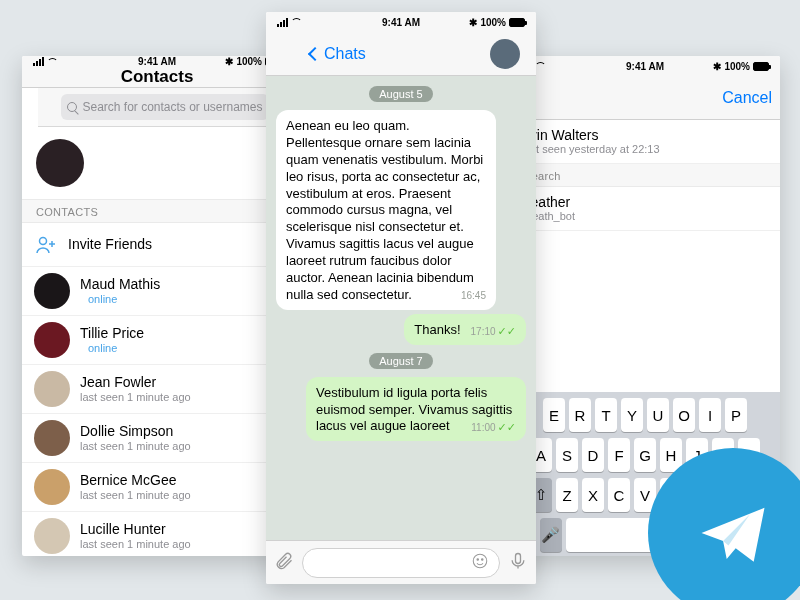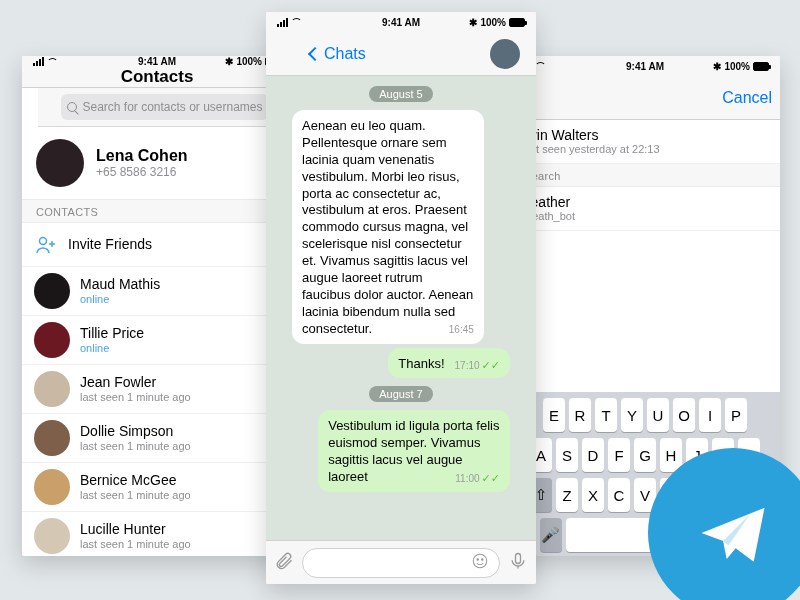--- a/index.html
+++ b/index.html
@@ -94,27 +94,27 @@
   }
 
   .row {
     display:flex;align-items:center;gap:10px;padding:6px 12px;min-height:44px;
     border-bottom:1px solid #efefef;
   }
   .row .avatar { width:36px;height:36px;border-radius:50%;flex-shrink:0;}
   .row .labels { display:flex;flex-direction:column;line-height:1.2;}
   .row .name { font-size:14px;}
   .row .sub { font-size:11px;color:#8e8e93;}
-  .row .online { color:#4aa5e8;}
+  .row .online { color:#4aa5e8;margin-left:8px;}
   .row .invite-icon { width:24px;height:24px;display:flex;align-items:center;justify-content:center;color:#4aa5e8;}
 
   
   .chat-body {
     flex:1; background:#dbe3dd;
-    display:flex;flex-direction:column;padding:6px 26px 4px;gap:4px;overflow:hidden;
+    display:flex;flex-direction:column;padding:6px 10px 4px;gap:4px;overflow:hidden;
   }
   .date-pill {
     align-self:center;background:#97a299;color:#fff;font-size:11px;
     padding:2px 10px;border-radius:10px;margin:4px 0;
   }
   .bubble {
     max-width:88%; padding:8px 10px 6px; border-radius:12px; font-size:13px;line-height:1.3;
     position:relative;
   }
   .bubble.in { background:#fff; align-self:flex-start;}
@@ -182,24 +182,20 @@
     <span>Contacts</span>
   </div>
   <div class="searchbar">
     <div class="searchfield">
       <span class="search-icon"></span>
       <span>Search for contacts or usernames</span>
     </div>
   </div>
   <div class="profile">
     <div class="avatar"></div>
-    <div>
-      <div class="name">Lena Cohen</div>
-      <div class="phone-num">+65 8586 3216</div>
-    </div>
   </div>
   <div class="section-hdr">CONTACTS</div>
   <div class="row">
     <span class="invite-icon">
       <svg viewBox="0 0 24 24" fill="none" stroke="#4aa5e8" stroke-width="1.5">
           <circle cx="9" cy="8" r="3.5"></circle>
           <path d="M3 20c0-3 3-5 6-5s6 2 6 5"></path>
           <path d="M18 8v6M15 11h6"></path>
         </svg>
     </span>

